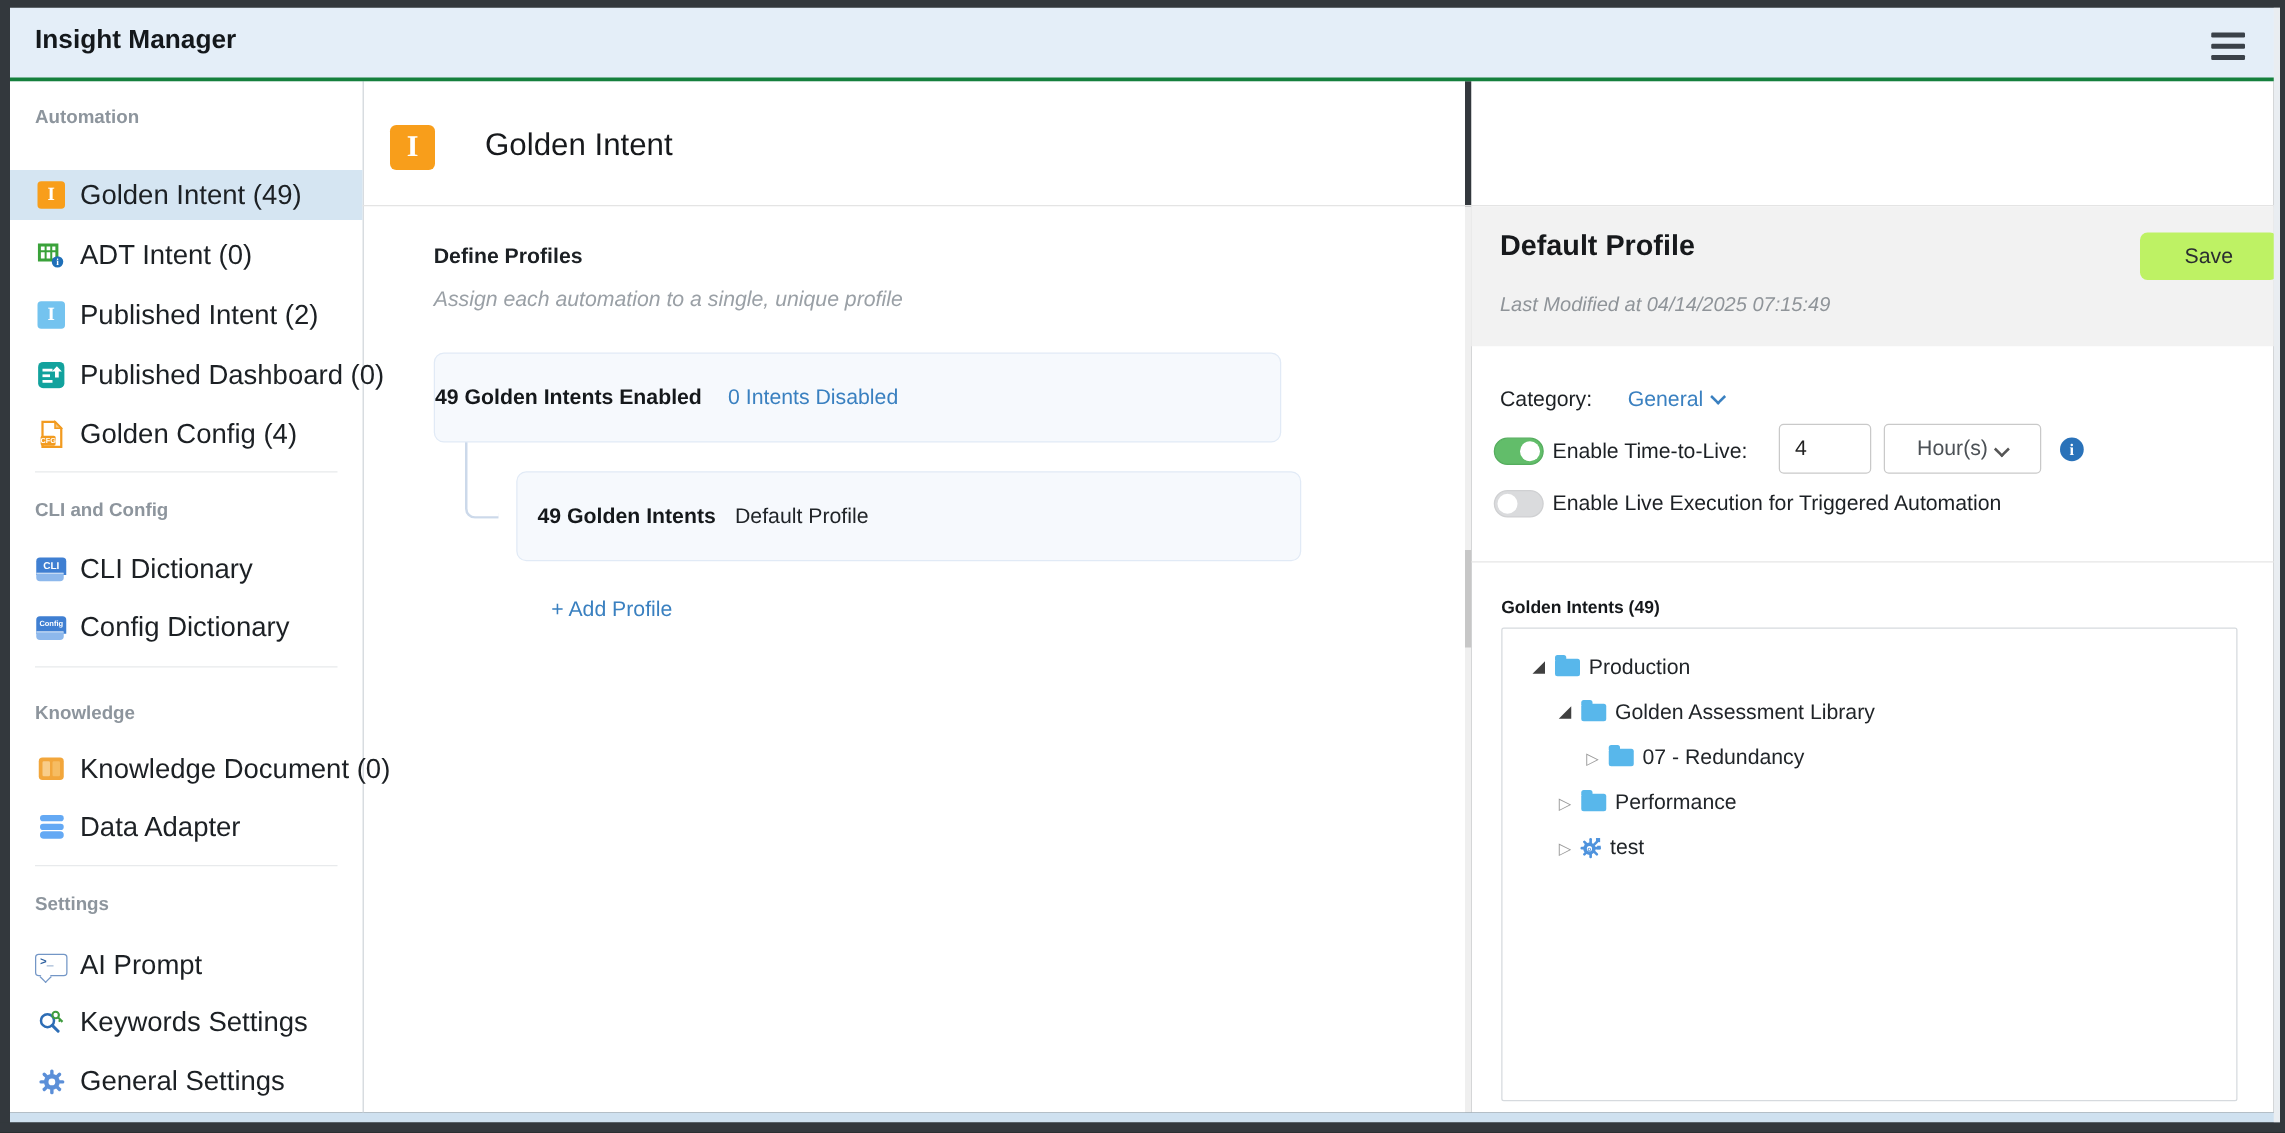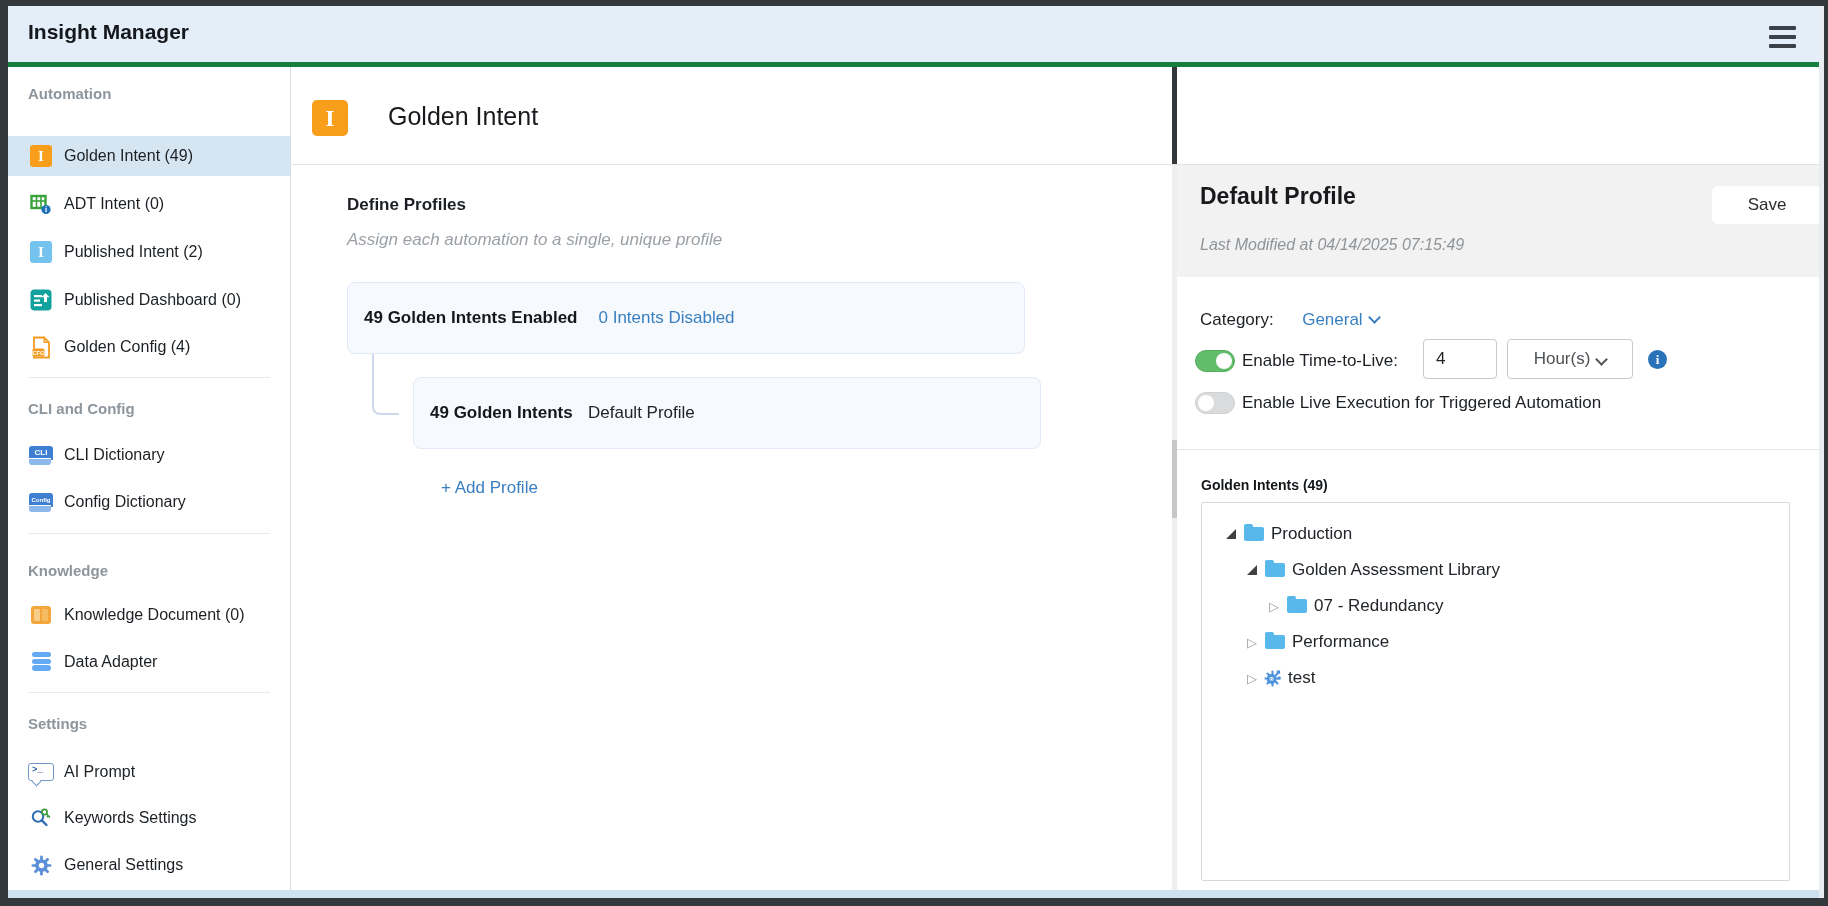--- a/index.html
+++ b/index.html
@@ -3,31 +3,31 @@
 <meta charset="utf-8">
 <style>
   html,body{margin:0;padding:0;background:#23272b;font-family:"Liberation Sans",sans-serif;}
   .screen{position:relative;width:1828px;height:906px;background:#33383d;overflow:hidden;}
   .abs{position:absolute;}
   
   .frame-strip{position:absolute;background:#33383d;z-index:50;}
   .bottom-blue{position:absolute;left:8px;right:4px;top:890px;height:8px;background:#cfe1f0;z-index:40;}
   .right-scroll{position:absolute;top:6px;bottom:8px;right:4px;width:5px;background:#e9edf1;z-index:40;}
   
-  .topbar{position:absolute;left:8px;top:6px;right:4px;height:56px;background:#e4eef8;border-bottom:5px solid #15803d;z-index:10;}
+  .topbar{position:absolute;left:8px;top:6px;right:4px;height:56px;background:#e4eef8;border-bottom:3px solid #15803d;z-index:10;}
   .app-title{position:absolute;left:20px;top:14px;font-size:21px;font-weight:bold;color:#14181c;}
   .hamburger{position:absolute;right:28px;top:20px;width:27px;cursor:pointer;}
   .hamburger div{height:4px;background:#3a4149;margin-bottom:5px;border-radius:1px;}
   
   .sidebar{position:absolute;left:8px;top:62px;width:282px;height:828px;background:#fff;border-right:1px solid #d8dde2;z-index:5;}
   .side-section{position:absolute;left:20px;font-size:15px;font-weight:bold;color:#8d959d;}
   .side-item{position:absolute;left:0;width:282px;height:40px;display:flex;align-items:center;cursor:pointer;}
   .side-item.sel{background:#d5e5f2;}
   .side-item .ic{width:26px;height:26px;margin-left:20px;display:flex;align-items:center;justify-content:center;flex:none;}
-  .side-label{margin-left:10px;font-size:16px;color:#1c2024;white-space:nowrap;}
+  .side-label{margin-left:10px;font-size:22px;color:#1c2024;white-space:nowrap;}
   .side-div{position:absolute;left:20px;width:242px;height:1px;background:#e8eaec;}
   
   .sq-icon{border-radius:3px;color:#fff;font-family:"Liberation Serif",serif;font-weight:bold;display:flex;align-items:center;justify-content:center;}
   .gi{background:#f89e1b;width:22px;height:22px;font-size:15px;}
   .pi{background:#74c3ef;width:22px;height:22px;font-size:15px;}
   .gi-big{background:#f89e1b;width:36px;height:36px;font-size:24px;border-radius:5px;}
   
   .book{width:24px;height:19px;position:relative;}
   .book-top{position:absolute;left:0;right:0;top:0;bottom:5px;background:#3f7fd2;border-radius:3px 3px 0 0;color:#fff;font-weight:bold;display:flex;align-items:center;justify-content:center;}
   .book-bottom{position:absolute;left:0;right:2px;bottom:0;height:6px;background:#8db8ec;border-radius:0 0 3px 3px;border-top:1px solid #fff;}
@@ -55,21 +55,21 @@
   .connector{position:absolute;left:372px;top:352px;width:25px;height:61px;border-left:2px solid #ccd9ea;border-bottom:2px solid #ccd9ea;border-bottom-left-radius:8px;z-index:5;}
   .addp{position:absolute;left:441px;top:478px;font-size:17px;color:#3a80c0;cursor:pointer;z-index:6;}
   
   .mid-track{position:absolute;left:1172px;top:165px;width:5px;height:725px;background:#efefef;z-index:8;}
   .mid-thumb{position:absolute;left:1172px;top:440px;width:5px;height:78px;background:#c7c7c7;z-index:9;}
   
   .panel{position:absolute;left:1177px;top:62px;width:642px;height:828px;background:#fff;}
   .panel-head{position:absolute;left:1177px;top:165px;width:642px;height:112px;background:#f2f2f2;z-index:6;}
   .panel-title{position:absolute;left:1200px;top:183px;font-size:23px;font-weight:bold;color:#17191c;z-index:7;}
   .panel-sub{position:absolute;left:1200px;top:236px;font-size:16px;font-style:italic;color:#8f9499;z-index:7;}
-  .save-btn{position:absolute;left:1712px;top:186px;width:110px;height:38px;background:#ffffff;border:none;border-radius:6px;font-size:17px;color:#2a2d30;font-family:inherit;cursor:pointer;z-index:7;}
+  .save-btn{position:absolute;left:1712px;top:186px;width:110px;height:38px;background:#bef264;border:none;border-radius:6px;font-size:17px;color:#2a2d30;font-family:inherit;cursor:pointer;z-index:7;}
   .lbl-b{font-size:17px;font-weight:normal;color:#1c2024;}
   .blue{color:#3a80c0;}
   .chev{display:inline-block;width:7px;height:7px;border-right:2px solid currentColor;border-bottom:2px solid currentColor;transform:rotate(45deg);margin-left:7px;vertical-align:3px;}
   .ttl-input{position:absolute;left:1423px;top:339px;width:60px;height:38px;border:1px solid #c9c9c9;border-radius:4px;font-size:17px;padding:0 0 0 12px;color:#222;font-family:inherit;z-index:7;}
   .unit-box{position:absolute;left:1507px;top:339px;width:126px;height:40px;border:1px solid #c9c9c9;border-radius:4px;display:flex;align-items:center;justify-content:center;font-size:17px;color:#4c5156;cursor:pointer;background:#fff;z-index:7;box-sizing:border-box;}
   .toggle{position:absolute;width:38px;height:20px;border-radius:11px;cursor:pointer;z-index:7;}
   .toggle.on{background:#62bd6a;border:1px solid #55ad5e;}
   .toggle.on::after{content:'';position:absolute;right:2px;top:1.5px;width:16px;height:16px;background:#fff;border-radius:50%;}
   .toggle.off{background:#dadbdd;border:1px solid #cfd0d2;}
   .toggle.off::after{content:'';position:absolute;left:2px;top:1.5px;width:16px;height:16px;background:#fff;border-radius:50%;}
@@ -253,21 +253,21 @@
   <div class="page-icon">
       <span class="sq-icon gi-big">I</span>
     </div>
   <div class="page-title">Golden Intent</div>
   <div class="page-head-line"></div>
 
   <div class="dp-head">Define Profiles</div>
   <div class="dp-sub">Assign each automation to a single, unique profile</div>
 
   <div class="pbox" style="left:347px;top:282px;width:676px;height:70px;">
-    <span class="b" style="margin-left:16px;">49 Golden Intents Enabled</span>
+    <span class="b" style="">49 Golden Intents Enabled</span>
     <span class="lnk" style="margin-left:21px;">0 Intents Disabled</span>
   </div>
 
   <div class="connector"></div>
 
   <div class="pbox" style="left:397px;top:377px;width:626px;height:70px;margin-left:16px;">
     <span class="b" style="margin-left:16px;width:158px;">49 Golden Intents</span>
     <span style="font-size:17px;color:#212529;">Default Profile</span>
   </div>
 

